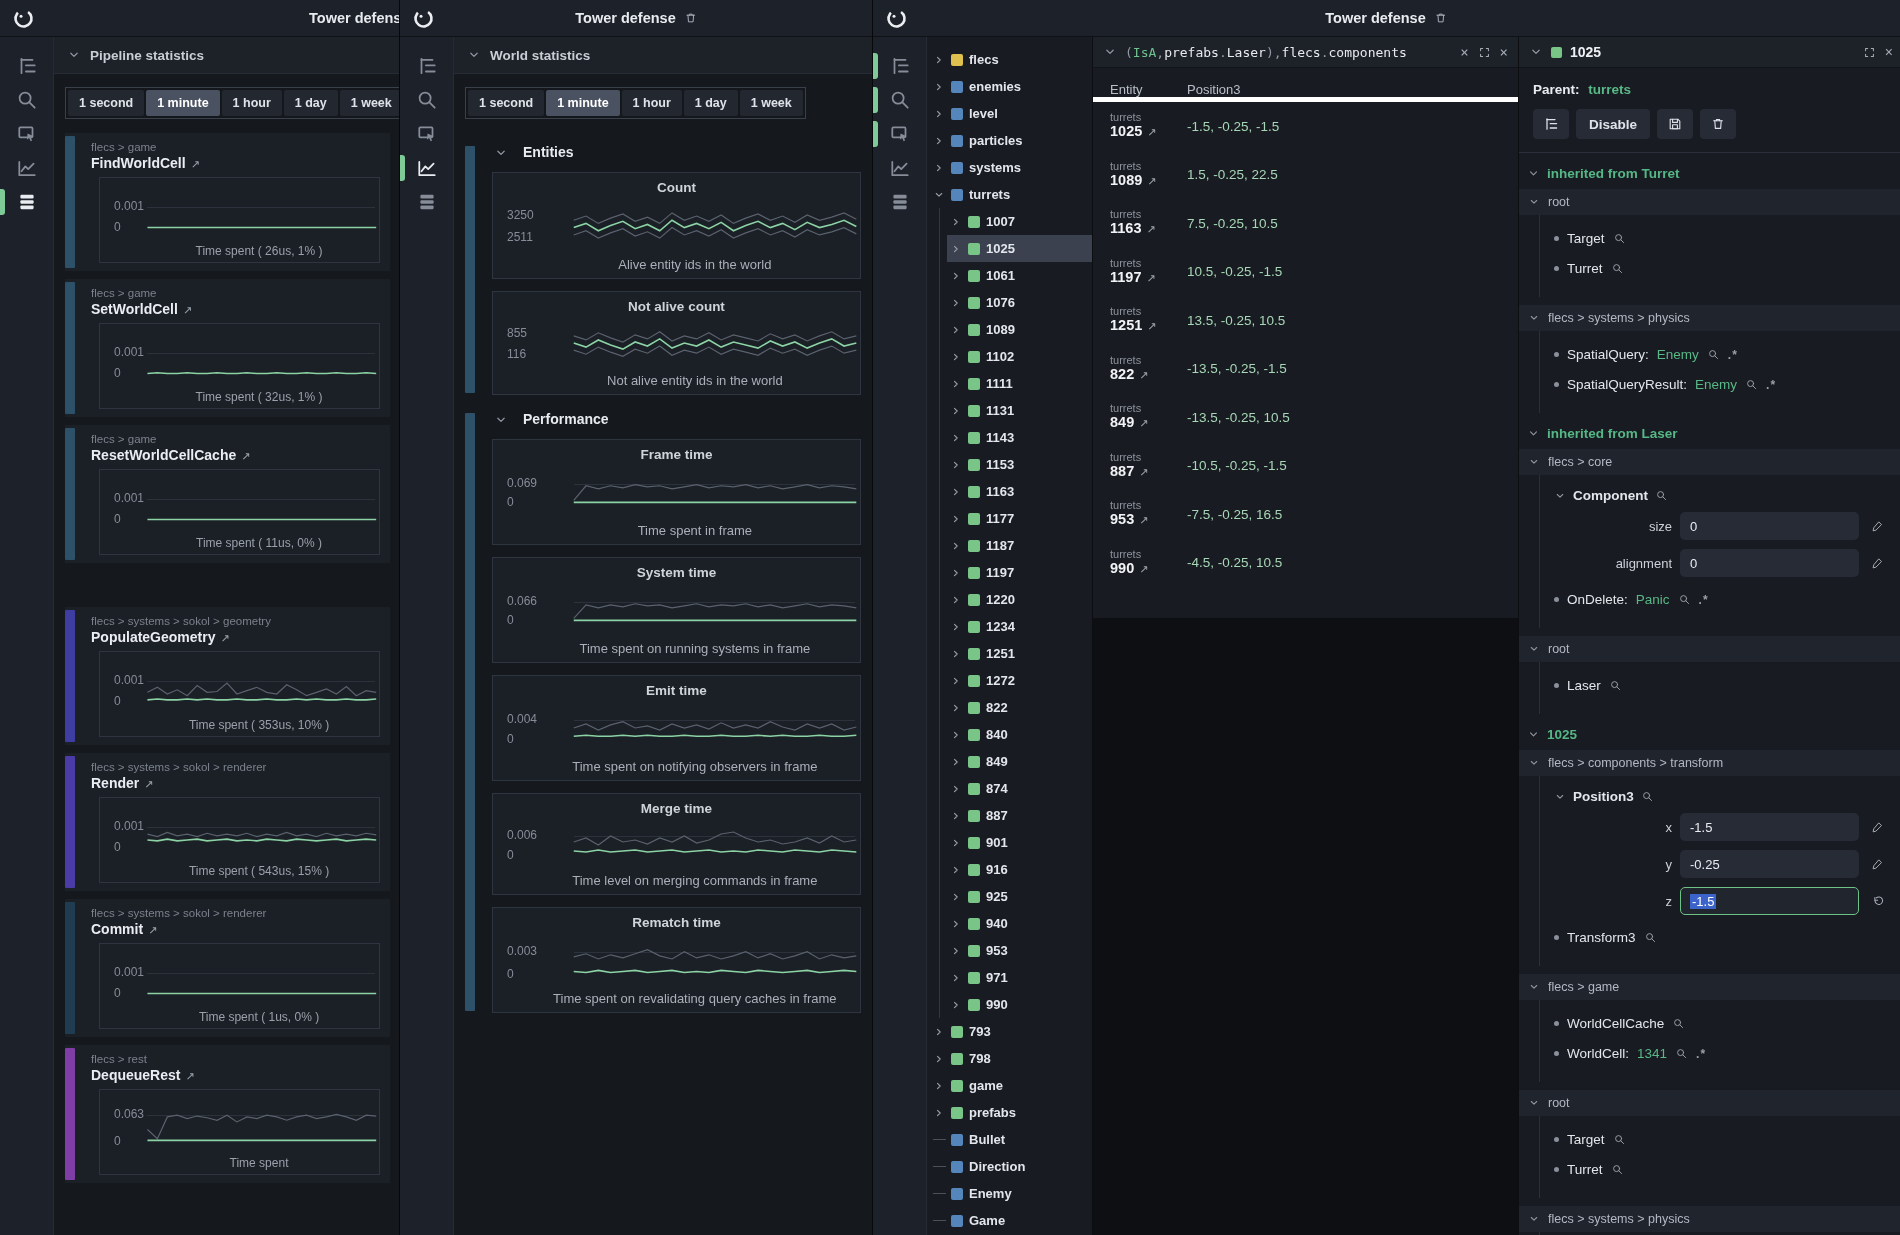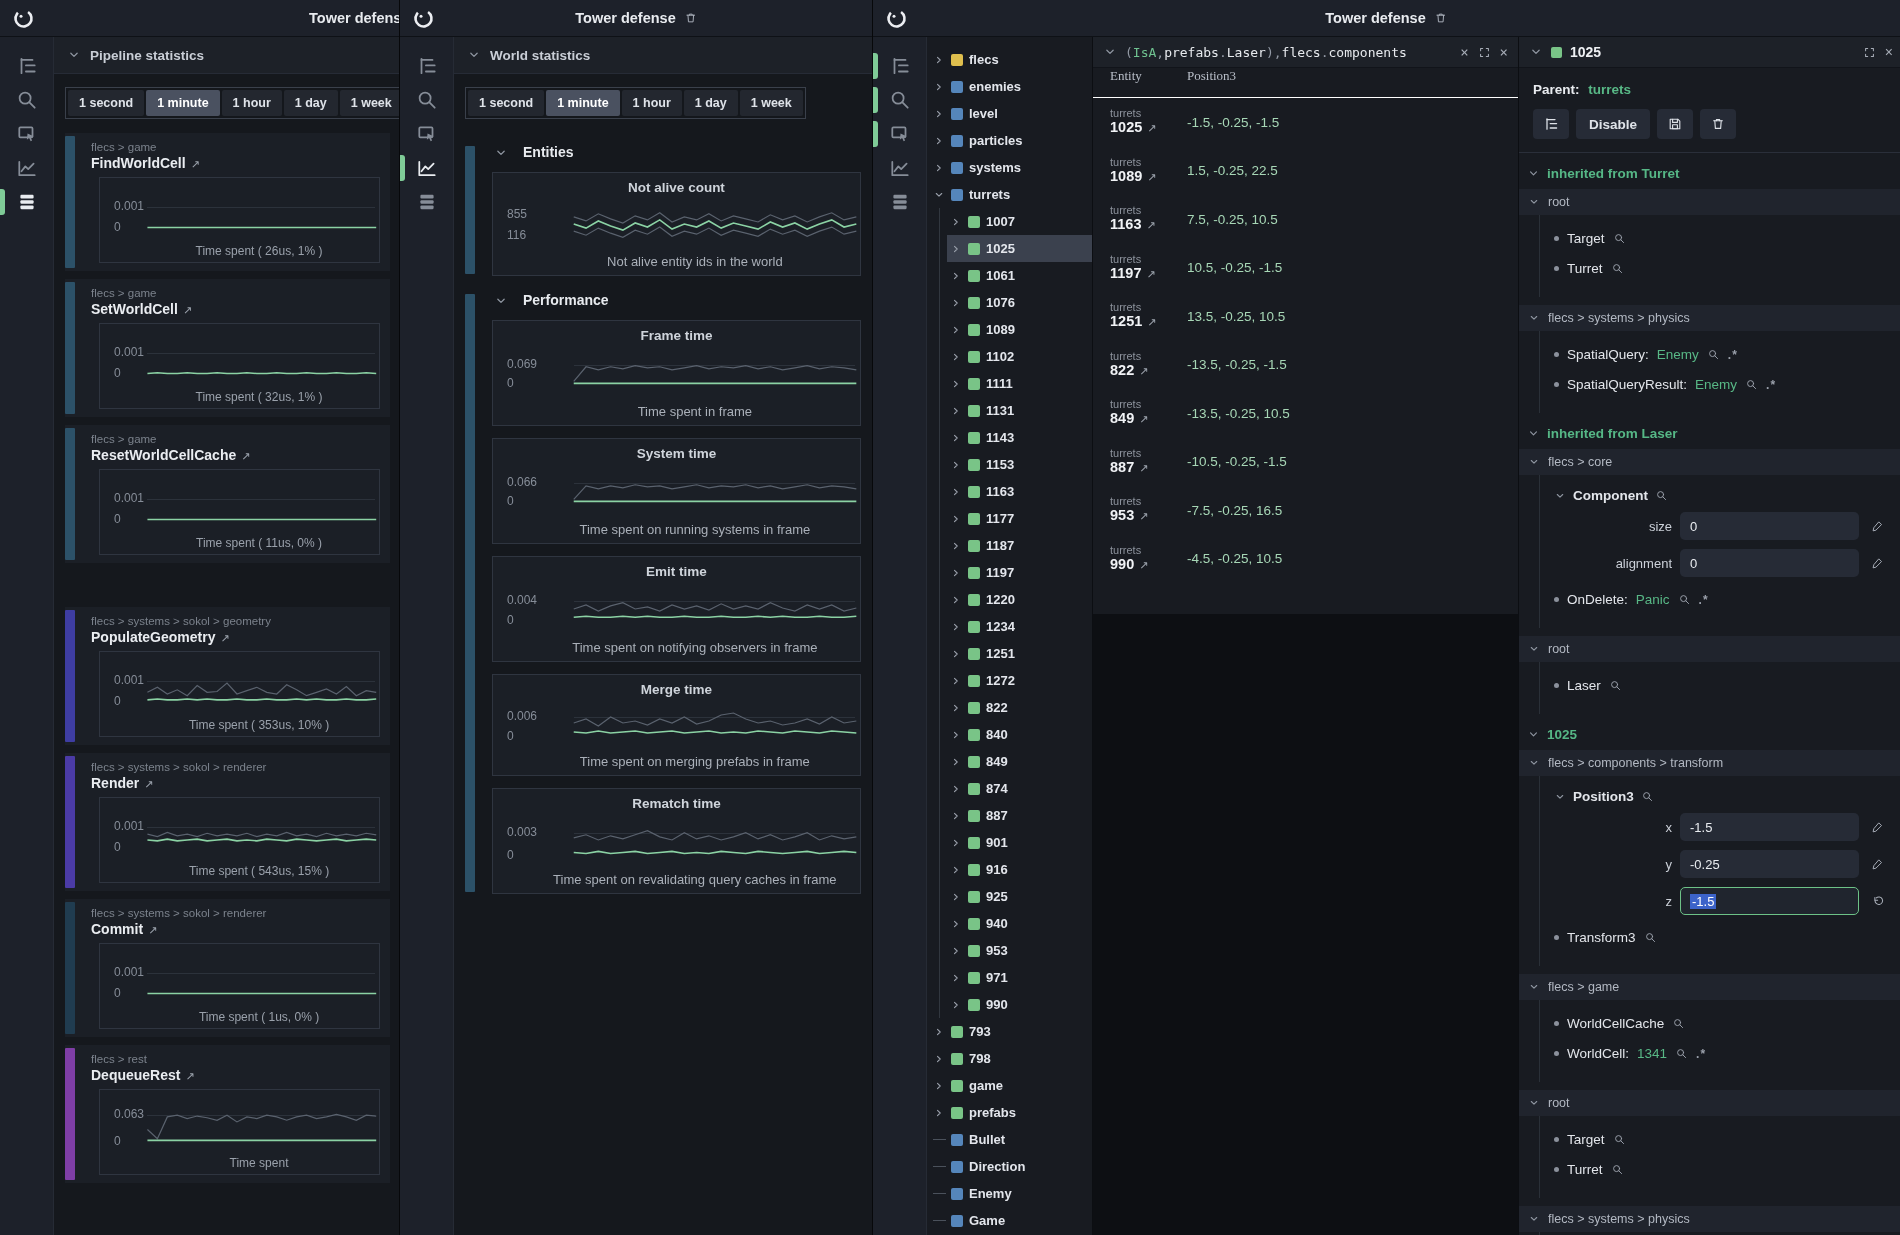--- a/index.html
+++ b/index.html
@@ -66,21 +66,21 @@
   .tchev{display:flex;color:#9aa0ab;flex:0 0 12px;}
   .tdash{flex:0 0 13px;border-top:1px solid #4a515b;margin-right:-1px;}
   
   .querypane{width:425px;flex:0 0 425px;background:#181b21;border-right:1px solid #0c0e12;display:flex;flex-direction:column;}
   .qbar{height:30px;flex:0 0 30px;display:flex;align-items:center;gap:8px;padding:0 10px;background:#1d2128;
         border-bottom:1px solid #11141a;font-family:"DejaVu Sans Mono",monospace;font-size:13px;white-space:nowrap;overflow:hidden;}
   .qtext{display:flex;}
   .qp-dim{color:#939aa5;} .qp-green{color:#6fc290;} .qp-id{color:#e7eaee;}
   .qicons{margin-left:auto;display:flex;gap:9px;align-items:center;color:#a8aeb8;}
   .xglyph{font-size:14px;color:#a8aeb8;line-height:1;}
-  .qhead{display:flex;height:29px;align-items:flex-start;font-size:13px;color:#b9bfc9;border-bottom:1px solid #ffffff;font-family:Liberation Serif, serif;}
+  .qhead{display:flex;height:29px;align-items:flex-end;font-size:13px;color:#b9bfc9;border-bottom:5px solid #ffffff;}
   .qc1{flex:0 0 77px;padding-left:17px;} .qc2{flex:1;}
   .qrow{height:48.5px;display:flex;align-items:center;}
   .qent{flex:0 0 77px;padding-left:17px;}
   .qgrp{font-size:11px;color:#8d939d;line-height:12px;}
   .qid{font-size:14.5px;font-weight:700;color:#f1f3f6;line-height:16px;}
   .qpos{flex:1;font-size:13.5px;color:#a7d7b6;}
   .qfill1{height:31px;}
   .qfill2{flex:1;background:#0d0f13;}
   
   .insppane{width:384px;flex:0 0 384px;background:#181b21;display:flex;flex-direction:column;overflow:hidden;}
@@ -387,20 +387,31 @@
               <div class="wsec">
                 <div class="wbar"></div>
                 <div class="whead">
                   <span class="chev">
                     <svg width="14" height="14" viewBox="0 0 20 20" fill="none" stroke="currentColor" stroke-width="1.8" stroke-linecap="round" stroke-linejoin="round">
                       <path d="M5.5 7.5 10 12l4.5-4.5"></path>
                     </svg>
                   </span>
                   <span>Entities</span>
                 </div>
+                <div class="wcard" style="height: 105px;">
+                  <div class="wtitlec">Count</div>
+                  <div class="tick" style="top: 41%;">3250</div>
+                  <div class="tick" style="top: 62%;">2511</div>
+                  <svg viewBox="0 0 100 100" preserveAspectRatio="none" class="plot">
+                    <polyline points="22.00,45 25.35,41 28.70,48 32.04,43 35.39,39 38.74,46 42.09,42 45.43,48 48.78,38 52.13,45 55.48,41 58.83,46 62.17,40 65.52,48 68.87,43 72.22,39 75.57,45 78.91,41 82.26,47 85.61,40 88.96,45 92.30,42 95.65,38 99.00,44" class="ln-gray"></polyline>
+                    <polyline points="22.00,59 25.35,55 28.70,62 32.04,57 35.39,53 38.74,60 42.09,56 45.43,62 48.78,52 52.13,59 55.48,55 58.83,60 62.17,54 65.52,62 68.87,57 72.22,53 75.57,59 78.91,55 82.26,61 85.61,54 88.96,59 92.30,56 95.65,52 99.00,58" class="ln-gray"></polyline>
+                    <polyline points="22.00,52 25.35,48 28.70,55 32.04,50 35.39,46 38.74,53 42.09,49 45.43,55 48.78,45 52.13,52 55.48,48 58.83,53 62.17,47 65.52,55 68.87,50 72.22,46 75.57,52 78.91,48 82.26,54 85.61,47 88.96,52 92.30,49 95.65,45 99.00,51" class="ln-green"></polyline>
+                  </svg>
+                  <div class="wcap">Alive entity ids in the world</div>
+                </div>
                 <div class="wcard" style="height: 102px;">
                   <div class="wtitlec">Not alive count</div>
                   <div class="tick" style="top: 41%;">855</div>
                   <div class="tick" style="top: 62%;">116</div>
                   <svg viewBox="0 0 100 100" preserveAspectRatio="none" class="plot">
                     <polyline points="22.00,43 25.35,47 28.70,40 32.04,45 35.39,49 38.74,42 42.09,46 45.43,39 48.78,48 52.13,43 55.48,46 58.83,40 62.17,47 65.52,42 68.87,45 72.22,48 75.57,41 78.91,46 82.26,42 85.61,48 88.96,43 92.30,39 95.65,46 99.00,43" class="ln-gray"></polyline>
                     <polyline points="22.00,57 25.35,61 28.70,54 32.04,59 35.39,63 38.74,56 42.09,60 45.43,53 48.78,62 52.13,57 55.48,60 58.83,54 62.17,61 65.52,56 68.87,59 72.22,62 75.57,55 78.91,60 82.26,56 85.61,62 88.96,57 92.30,53 95.65,60 99.00,57" class="ln-gray"></polyline>
                     <polyline points="22.00,50 25.35,54 28.70,47 32.04,52 35.39,56 38.74,49 42.09,53 45.43,46 48.78,55 52.13,50 55.48,53 58.83,47 62.17,54 65.52,49 68.87,52 72.22,55 75.57,48 78.91,53 82.26,49 85.61,55 88.96,50 92.30,46 95.65,53 99.00,50" class="ln-green"></polyline>
                   </svg>
                   <div class="wcap">Not alive entity ids in the world</div>
@@ -451,21 +462,21 @@
                 </div>
                 <div class="wcard" style="height: 100px;">
                   <div class="wtitlec">Merge time</div>
                   <div class="grid" style="top: 42%;"></div>
                   <div class="tick" style="top: 42%;">0.006</div>
                   <div class="tick" style="top: 62%;">0</div>
                   <svg viewBox="0 0 100 100" preserveAspectRatio="none" class="plot">
                     <polyline points="22.00,48 25.35,44 28.70,51 32.04,42 35.39,48 38.74,46 42.09,50 45.43,44 48.78,48 52.13,42 55.48,49 58.83,46 62.17,40 65.52,38 68.87,44 72.22,48 75.57,46 78.91,50 82.26,48 85.61,44 88.96,49 92.30,42 95.65,48 99.00,46" class="ln-gray"></polyline>
                     <polyline points="22.00,57 25.35,58 28.70,56 32.04,58 35.39,57 38.74,56 42.09,58 45.43,57 48.78,56 52.13,58 55.48,57 58.83,56 62.17,58 65.52,57 68.87,58 72.22,56 75.57,57 78.91,58 82.26,56 85.61,57 88.96,58 92.30,56 95.65,57 99.00,58" class="ln-green"></polyline>
                   </svg>
-                  <div class="wcap">Time spent on merging prefabs in frame</div>
+                  <div class="wcap">Time level on merging commands in frame</div>
                 </div>
                 <div class="wcard" style="height: 104px;">
                   <div class="wtitlec">Rematch time</div>
                   <div class="grid" style="top: 42%;"></div>
                   <div class="tick" style="top: 42%;">0.003</div>
                   <div class="tick" style="top: 64%;">0</div>
                   <svg viewBox="0 0 100 100" preserveAspectRatio="none" class="plot">
                     <polyline points="22.00,47 25.35,44 28.70,49 32.04,45 35.39,48 38.74,44 42.09,40 45.43,46 48.78,49 52.13,42 55.48,48 58.83,45 62.17,49 65.52,46 68.87,42 72.22,48 75.57,44 78.91,49 82.26,46 85.61,42 88.96,49 92.30,45 95.65,48 99.00,46" class="ln-gray"></polyline>
                     <polyline points="22.00,61 25.35,62 28.70,60 32.04,62 35.39,61 38.74,60 42.09,62 45.43,61 48.78,60 52.13,62 55.48,61 58.83,62 62.17,60 65.52,61 68.87,62 72.22,60 75.57,61 78.91,62 82.26,61 85.61,60 88.96,62 92.30,61 95.65,60 99.00,61" class="ln-green"></polyline>
                   </svg>

